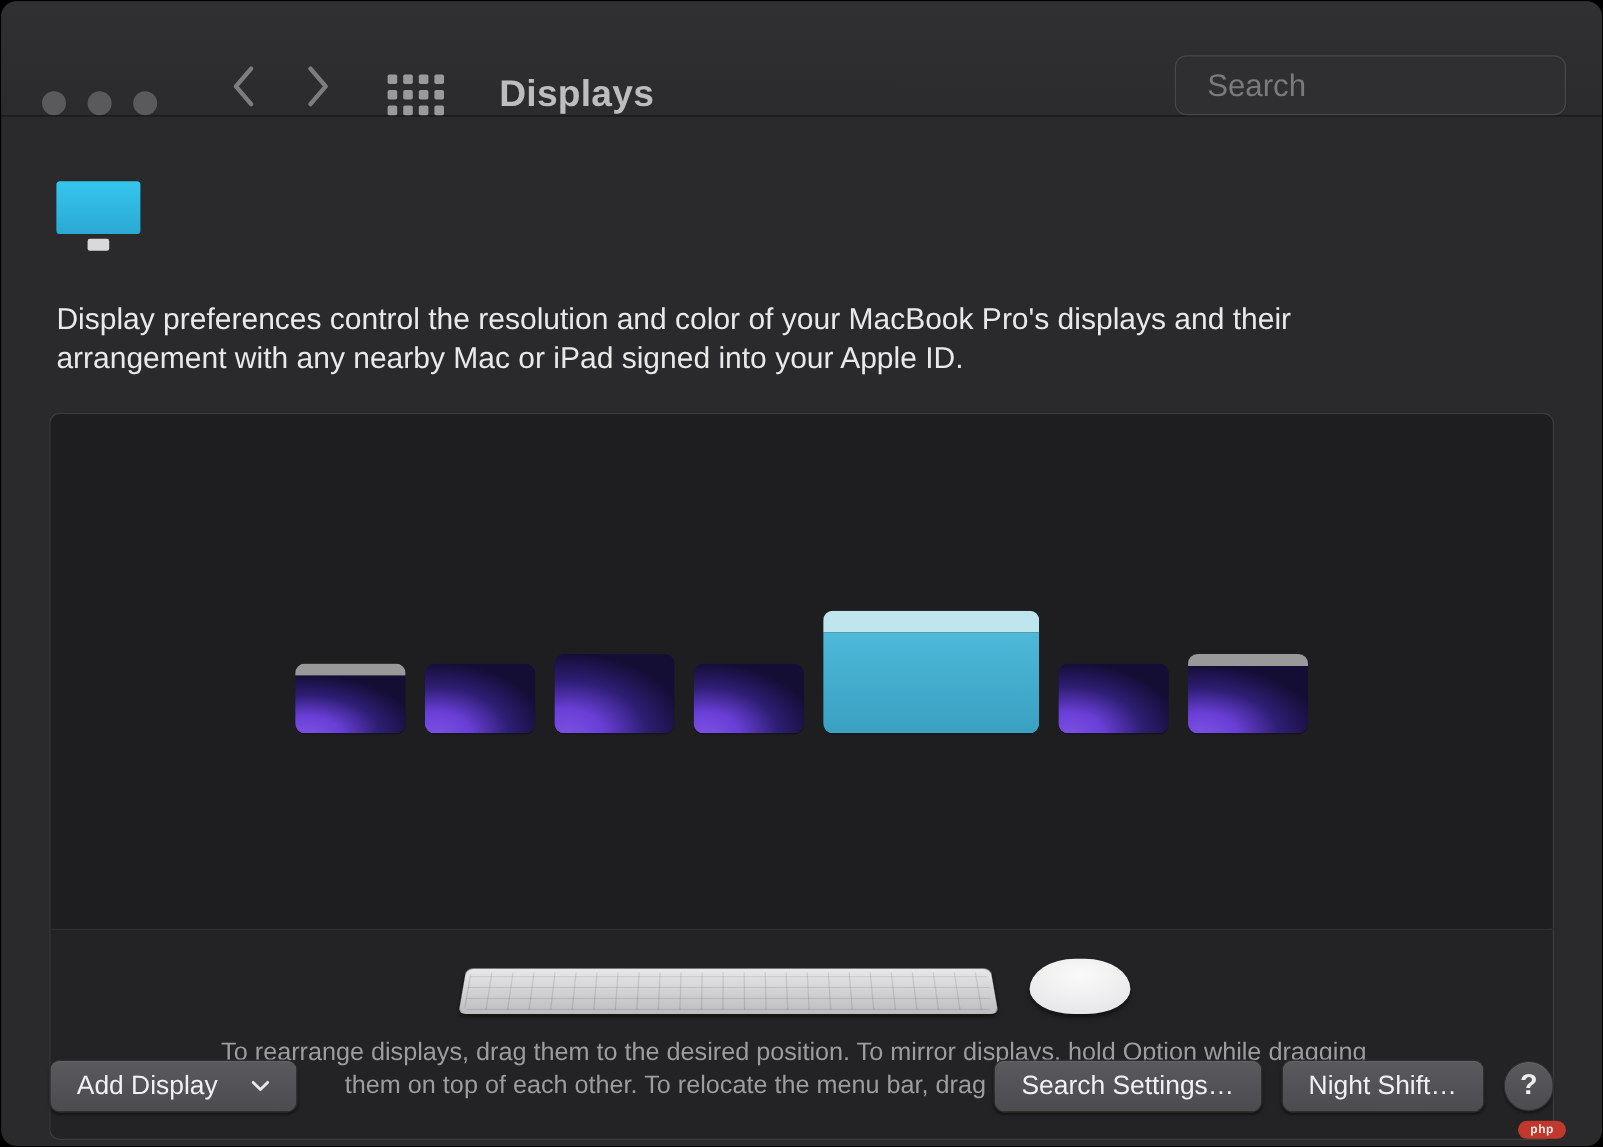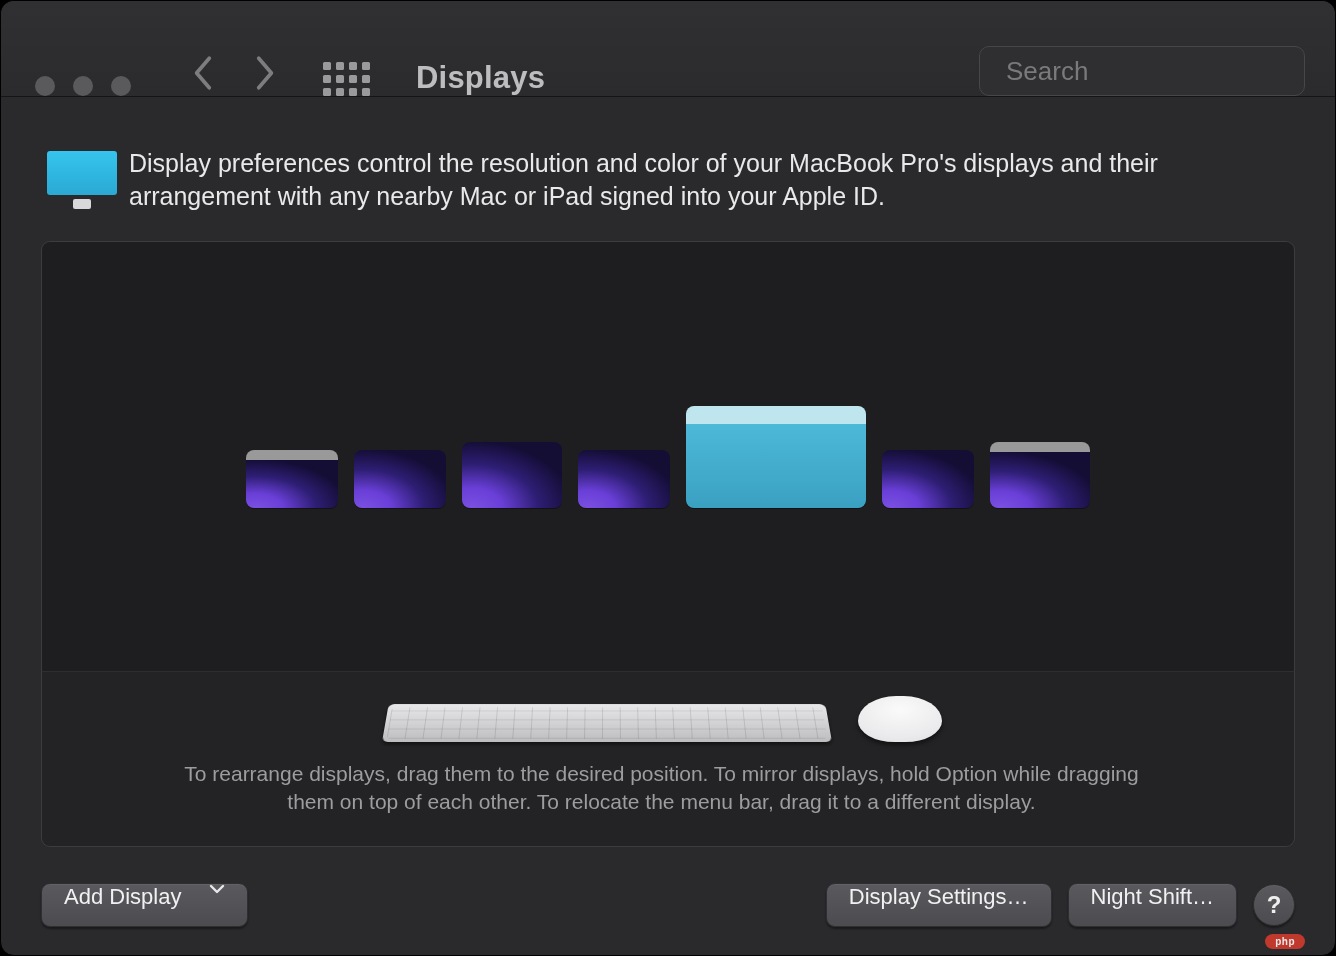--- a/index.html
+++ b/index.html
@@ -45,21 +45,21 @@
   }
   .search svg { width: 22px; height: 22px; stroke: #8a8a8d; fill: none; stroke-width: 2.2; }
   .search input {
     flex: 1; background: transparent; border: none; outline: none;
     color: #c8c8cb; font-size: 26px;
   }
   .search input::placeholder { color: #7a7a7d; }
 
   
   .body { padding: 40px 40px 24px 40px; }
-  .intro { display: flex; gap: 12px; align-items: flex-start; padding: 10px 6px 28px 6px; }
+  .intro { display: flex; gap: 43px; align-items: flex-start; padding: 10px 6px 28px 6px; flex-direction: column; }
   .monitor-icon { flex: 0 0 auto; width: 70px; height: 56px; position: relative; margin-top: 4px; }
   .monitor-icon .screen { width: 70px; height: 44px; background: linear-gradient(180deg,#35c5ee,#2aa9d4); border-radius: 3px; }
   .monitor-icon .stand { position: absolute; left: 50%; transform: translateX(-50%); bottom: -2px; width: 18px; height: 10px; background: #d9d9db; border-radius: 2px; }
   .intro-text { font-size: 25px; line-height: 1.32; color: #e9e9ea; max-width: 1140px; }
 
   .arena {
     width: 100%;
     height: 430px;
     background: #1e1e20;
     border: 1px solid #3c3c3f;
@@ -135,21 +135,21 @@
   }
   .btn {
     height: 44px;
     padding: 0 22px;
     border-radius: 9px;
     background: linear-gradient(180deg,#5a5a5e,#4c4c50);
     border: 1px solid #2f2f31;
     box-shadow: 0 1px 0 rgba(255,255,255,.05) inset, 0 2px 2px rgba(0,0,0,.4);
     color: #f1f1f3;
     font-size: 22px;
-    display: inline-flex; gap: 28px;
+    display: inline-flex; align-items: center; gap: 28px;
     cursor: pointer;
   }
   .btn .chev-down { width: 16px; height: 10px; }
   .spacer { flex: 1; }
   .help-btn {
     width: 42px; height: 42px; border-radius: 50%;
     background: linear-gradient(180deg,#5a5a5e,#4c4c50);
     border: 1px solid #2f2f31;
     box-shadow: 0 1px 0 rgba(255,255,255,.05) inset, 0 2px 2px rgba(0,0,0,.4);
     color: #eee; font-size: 24px; font-weight: 600;
@@ -264,21 +264,21 @@
 
   <div class="bottom-bar">
     <div class="btn">
       <span>Add Display</span>
       <svg class="chev-down" viewBox="0 0 16 10">
           <polyline points="2,2 8,8 14,2" fill="none" stroke="#e8e8ea" stroke-width="2.4" stroke-linecap="round" stroke-linejoin="round"></polyline>
         </svg>
     </div>
     <div class="spacer"></div>
     <div class="btn">
-      <span>Display Settings…</span>
+      <span>Search Settings…</span>
     </div>
     <div class="btn">
       <span>Night Shift…</span>
     </div>
     <div class="help-btn">
       <span>?</span>
     </div>
   </div>
 
   <div class="watermark">php</div>

